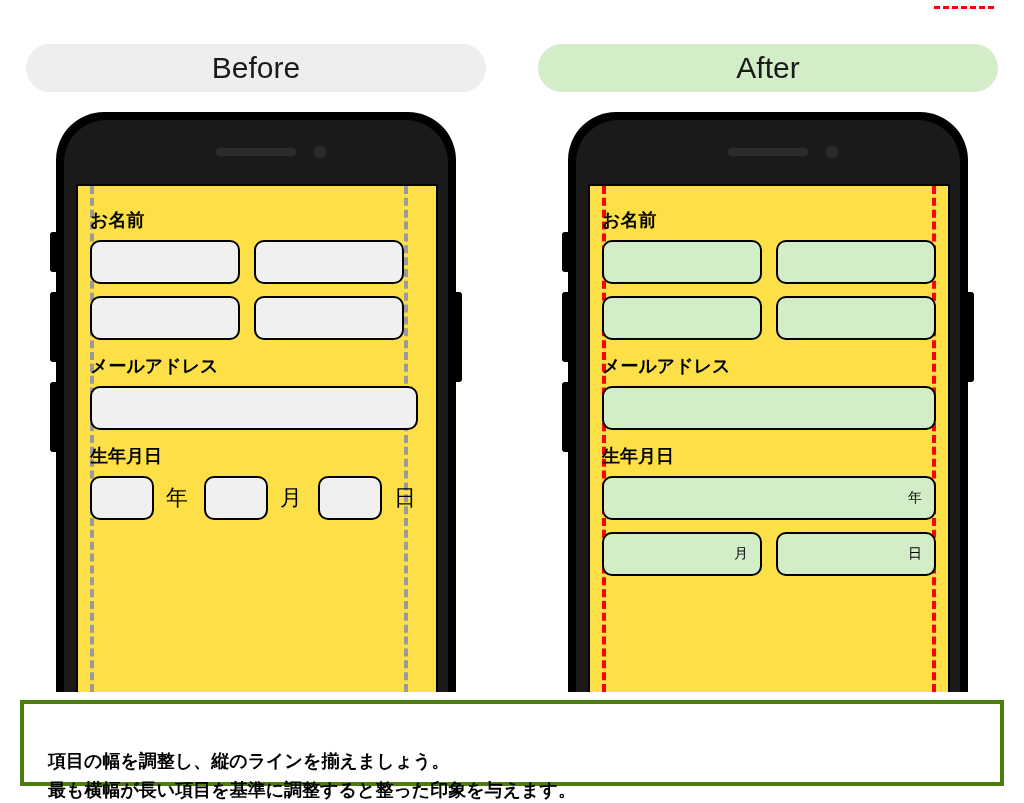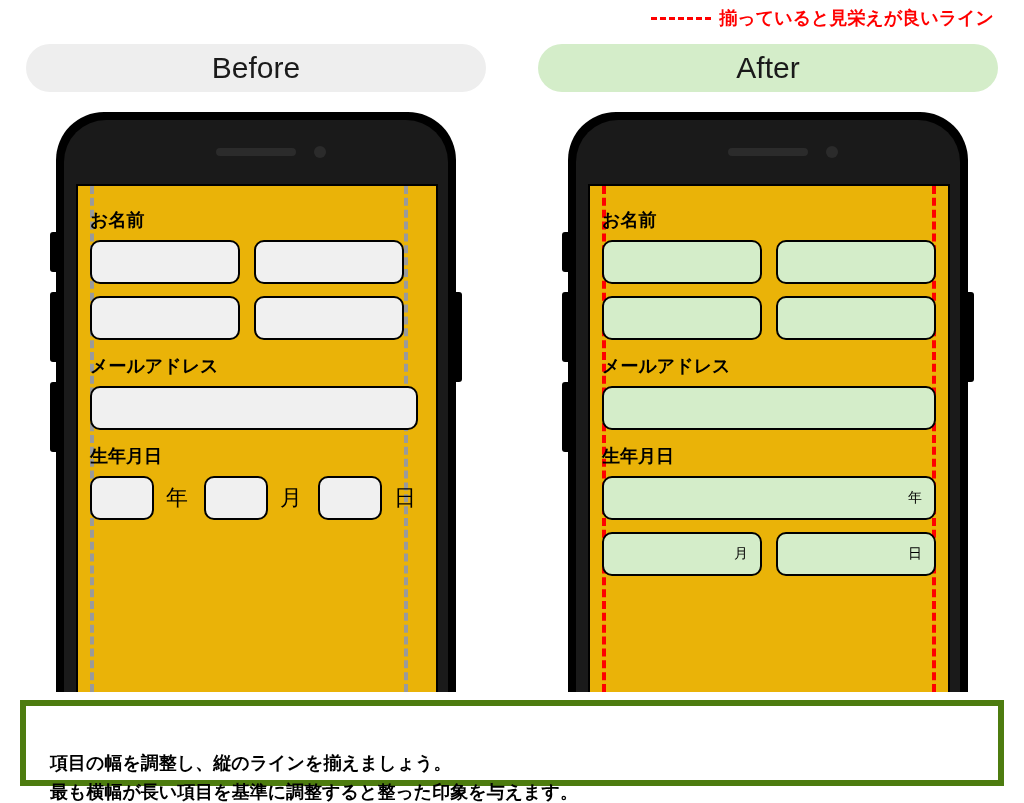--- a/index.html
+++ b/index.html
@@ -77,21 +77,21 @@
     position: absolute;
     left: 18px; top: 8px;
     width: 384px; height: 572px;
     background: #1a1a1a;
     border-radius: 42px 42px 0 0;
   }
   .phone-screen {
     position: absolute;
     left: 30px; top: 72px;
     width: 362px; height: 508px;
-    background: #eab308;
+    background: #fde047;
     border: 2px solid #000;
     border-bottom: none;
     padding-left: 12px;
   }
   
   .speaker {
     position: absolute;
     left: 170px; top: 36px;
     width: 80px; height: 8px;
     background: #2b2b2b;
@@ -163,34 +163,33 @@
     color: #000;
   }
 
   
   .caption-box {
     position: absolute;
     left: 20px; right: 20px;
     top: 700px;
     height: 86px;
     background: #fff;
-    border: 6px solid #4d7c0f;
+    border: 4px solid #4d7c0f;
     padding: 14px 24px;
     font-size: 18px;
     font-weight: 700;
     line-height: 1.6;
     white-space: pre-line;
   }
 </style>
 </head>
 <body>
 
 <div class="legend">
   <span class="legend-dash"></span>
-  <span>揃っていると見栄えが良いライン</span>
 </div>
 
 <div class="cols">
 
   <div class="col">
     <div class="pill pill-before">
       <span>Before</span>
     </div>
 
     <div class="phone-wrap">

